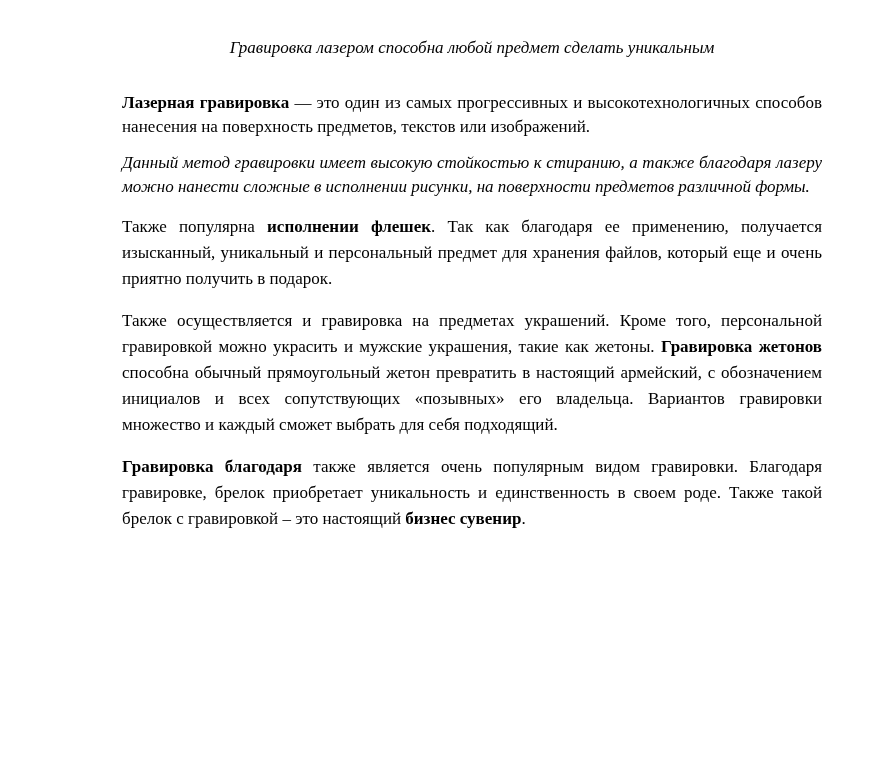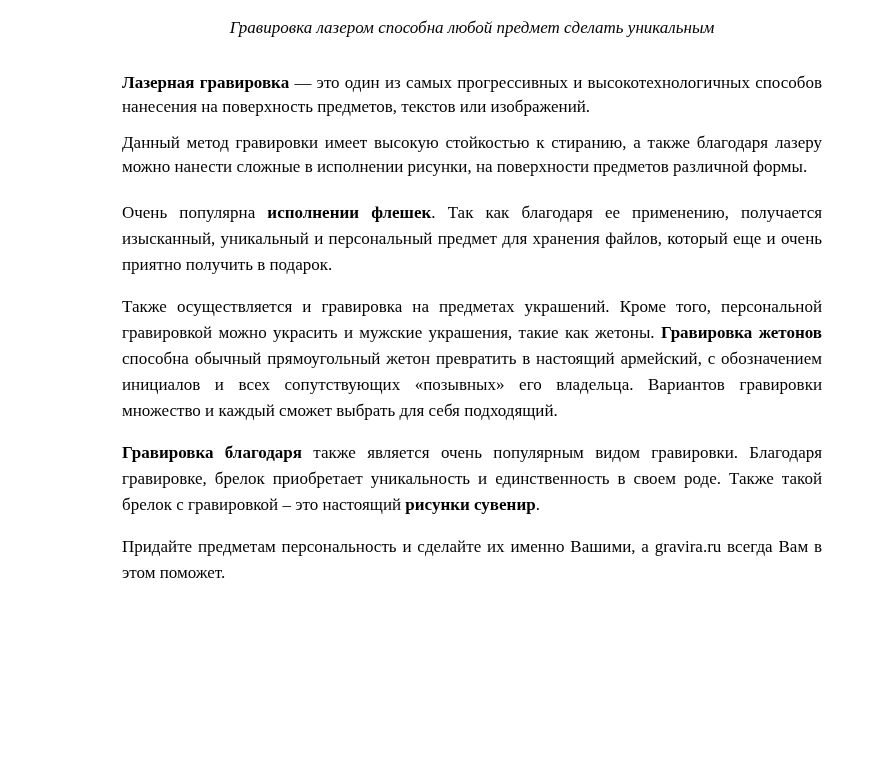--- a/index.html
+++ b/index.html
@@ -11,57 +11,56 @@
   }
   .canvas {
     width: 884px;
     height: 760px;
     background: #ffffff;
     overflow: hidden;
     position: relative;
   }
   .page {
     width: 700px;
-    padding: 16px 0 20px 122px;
+    padding: 36px 0 20px 122px;
     box-sizing: content-box;
   }
   .title {
     font-size: 17px;
     line-height: 24px;
     font-style: italic;
     font-weight: normal;
     text-align: center;
     margin: 0 0 31px 0;
   }
   .para {
     font-size: 17px;
     line-height: 26px;
     text-align: justify;
     margin: 0 0 16px 0;
   }
   .para.tight { line-height: 24px; }
   .para.p1 { margin-bottom: 12px; }
-  .para.p2 { margin-bottom: 21px; }
+  .para.p2 { margin-bottom: 15px; font-style: italic; }
   .b  { font-weight: bold; }
   .bu { font-weight: bold; }
 </style>
 </head>
 <body>
 
 <div class="canvas">
   <div class="page">
 
     <h1 class="title">Гравировка лазером способна любой предмет сделать уникальным</h1>
 
     <p class="para tight p1"><span class="b">Лазерная гравировка</span><span> — это один из самых прогрессивных и высокотехнологичных способов нанесения на поверхность предметов, текстов или изображений.</span></p>
 
     <p class="para tight p2"><span>Данный метод гравировки  имеет высокую стойкостью к стиранию, а также благодаря лазеру можно нанести сложные в исполнении рисунки, на поверхности предметов различной формы.</span></p>
 
-    <p class="para"><span>Очень популярна </span><span class="b">исполнении флешек</span><span>. Так как благодаря ее применению, получается изысканный, уникальный и персональный предмет для хранения файлов, который еще и очень приятно получить в подарок.</span></p>
+    <p class="para"><span>Также популярна </span><span class="b">исполнении флешек</span><span>. Так как благодаря ее применению, получается изысканный, уникальный и персональный предмет для хранения файлов, который еще и очень приятно получить в подарок.</span></p>
 
     <p class="para"><span>Также осуществляется и гравировка на предметах украшений. Кроме того, персональной гравировкой можно украсить и мужские украшения, такие как жетоны. </span><span class="bu">Гравировка жетонов</span><span> способна обычный прямоугольный жетон превратить в настоящий армейский, с обозначением инициалов и всех сопутствующих «позывных» его владельца. Вариантов гравировки множество и каждый сможет выбрать для себя подходящий.</span></p>
 
-    <p class="para"><span class="b">Гравировка благодаря</span><span> также является очень популярным видом гравировки. Благодаря гравировке, брелок приобретает уникальность и единственность в своем роде. Также такой брелок с гравировкой – это настоящий </span><span class="b">рисунки сувенир</span><span>.</span></p>
+    <p class="para"><span class="b">Гравировка благодаря</span><span> также является очень популярным видом гравировки. Благодаря гравировке, брелок приобретает уникальность и единственность в своем роде. Также такой брелок с гравировкой – это настоящий </span><span class="b">бизнес сувенир</span><span>.</span></p>
 
-    <p class="para"><span>Придайте предметам персональность и сделайте их именно Вашими, а gravira.ru  всегда Вам в этом поможет.</span></p>
 
   </div>
 </div>
 
 </body></html>

